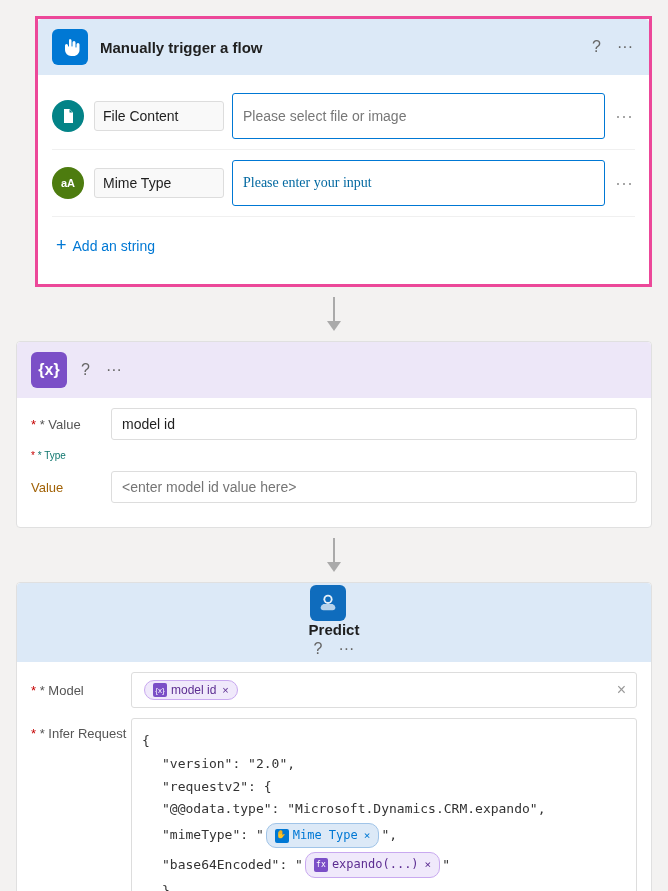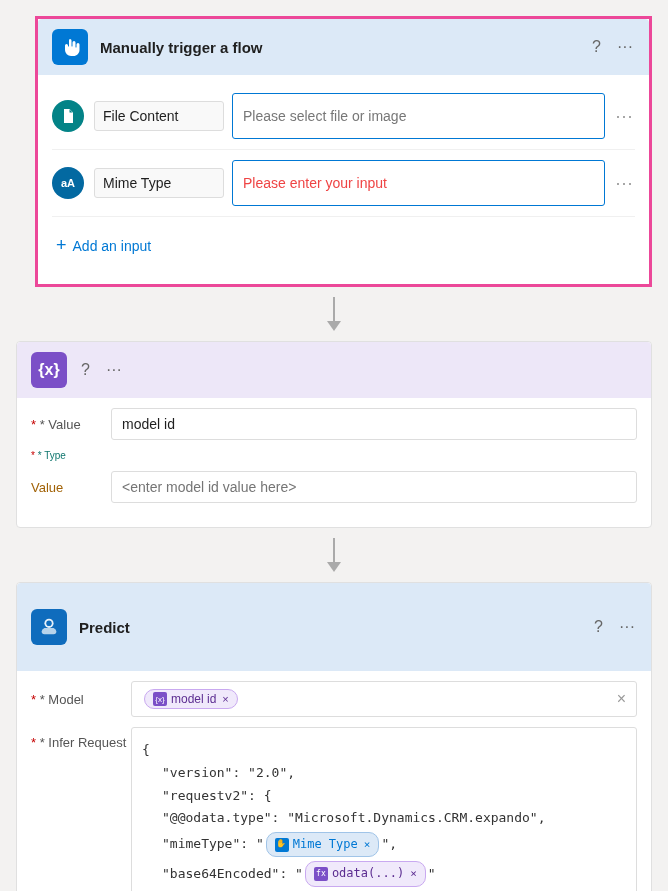--- a/index.html
+++ b/index.html
@@ -239,23 +239,24 @@
     
     .predict-card {
       background: #fff;
       border: 1px solid #e0e0e0;
       border-radius: 4px;
     }
 
     .predict-header {
       display: flex;
       align-items: center;
-      padding: 26px 14px;
+      padding: 2px 14px;
       background: #dce9f7;
       border-radius: 4px 4px 0 0;
+      flex-direction: column;
     }
 
     .predict-icon-wrap {
       width: 36px;
       height: 36px;
       background: #0f6cbd;
       border-radius: 6px;
       display: flex;
       align-items: center;
       justify-content: center;
@@ -384,32 +385,32 @@
         </svg>
       </div>
       <div class="input-label-box">File Content</div>
       <div class="input-value-box" style="color:#777; cursor:pointer;">Please select file or image</div>
       <button class="icon-btn input-more">
         <span>···</span>
       </button>
     </div>
 
     <div class="input-row">
-      <div class="input-type-icon" style="background:#0369a1; font-size:11px;">aA</div>
+      <div class="input-type-icon" style="background:#4d7c0f; font-size:11px;">aA</div>
       <div class="input-label-box">Mime Type</div>
-      <div class="input-value-box" style="color:#ef4444; cursor:pointer;">Please enter your input</div>
+      <div class="input-value-box" style="color:#0369a1; cursor:pointer;font-family:Liberation Serif, serif;">Please enter your input</div>
       <button class="icon-btn input-more">
         <span>···</span>
       </button>
     </div>
 
     <div style="padding: 8px 0 4px 0;">
       <button class="add-input-btn">
         <span style="font-size:18px; font-weight:300;">+</span>
-        <span>Add an input</span>
+        <span>Add an string</span>
       </button>
     </div>
   </div>
 </div>
 
 <div class="connector">
   <div class="arrow-down">
     <div class="arrow-line"></div>
     <div class="arrow-head"></div>
   </div>
@@ -517,21 +518,21 @@
             <span class="tag-close">×</span>
           </div>
           <span class="code-text">",</span>
         </div>
         <div class="code-line code-indent">
           <span class="code-text">"base64Encoded": "</span>
           <div class="inline-tag inline-tag-purple">
             <div class="tag-icon-sm" style="background:#7b4fc7;">
               <span style="font-size:8px;">fx</span>
             </div>
-            <span>odata(...)</span>
+            <span>expando(...)</span>
             <span class="tag-close">×</span>
           </div>
           <span class="code-text">"</span>
         </div>
         <div class="code-line code-indent">
           <span class="code-text">}</span>
         </div>
         <div class="code-line">
           <span class="code-text">}</span>
         </div>

